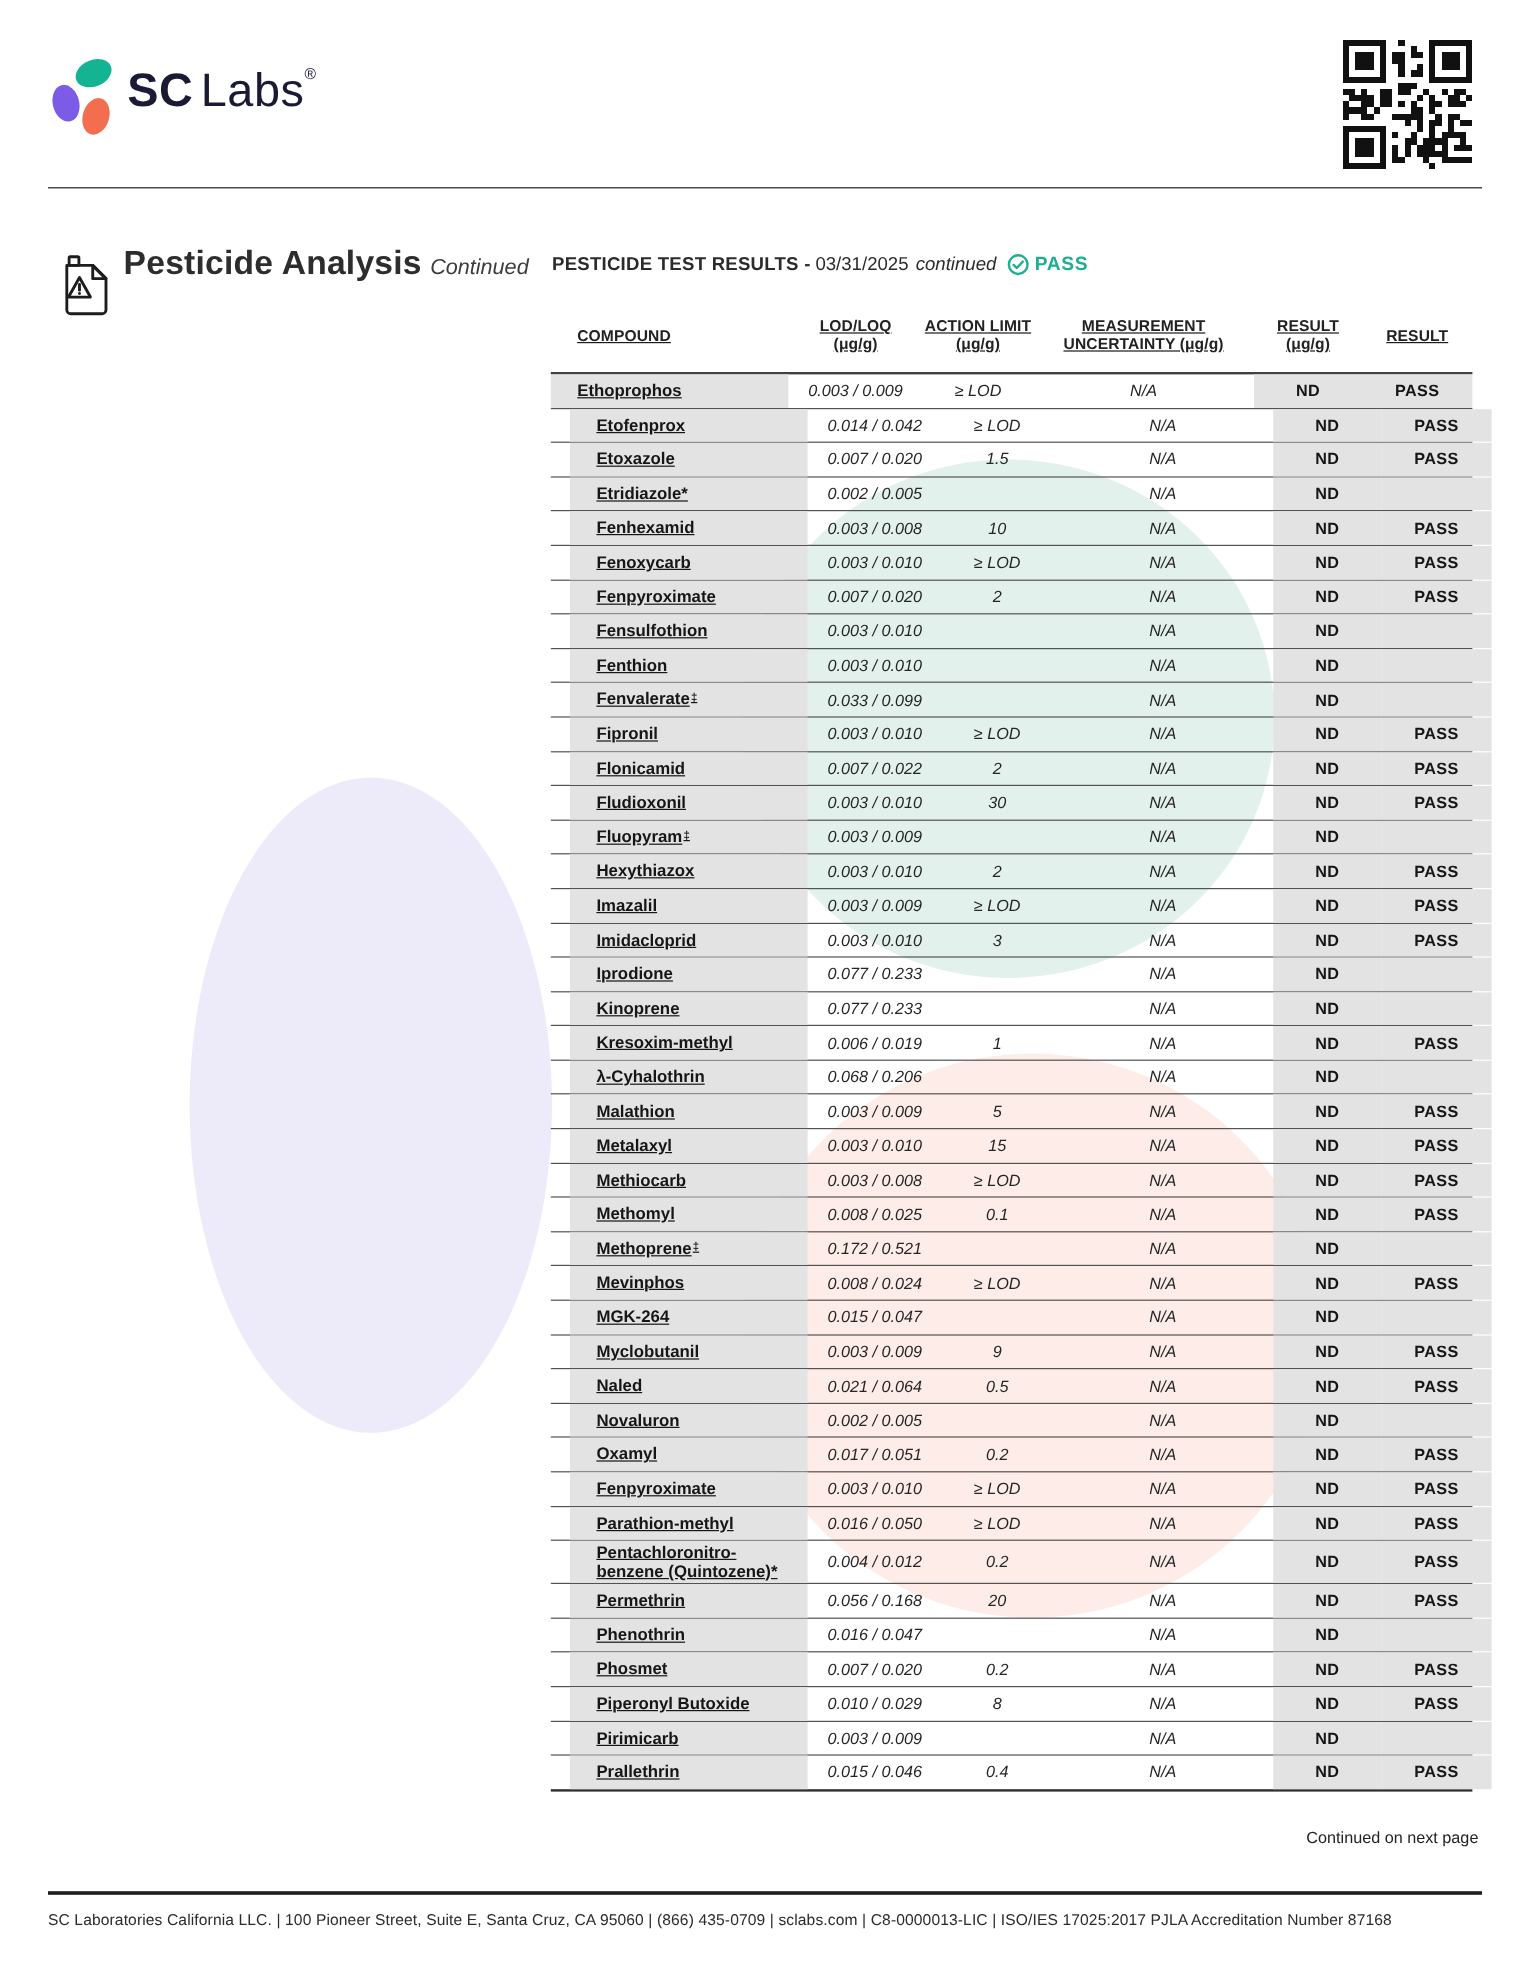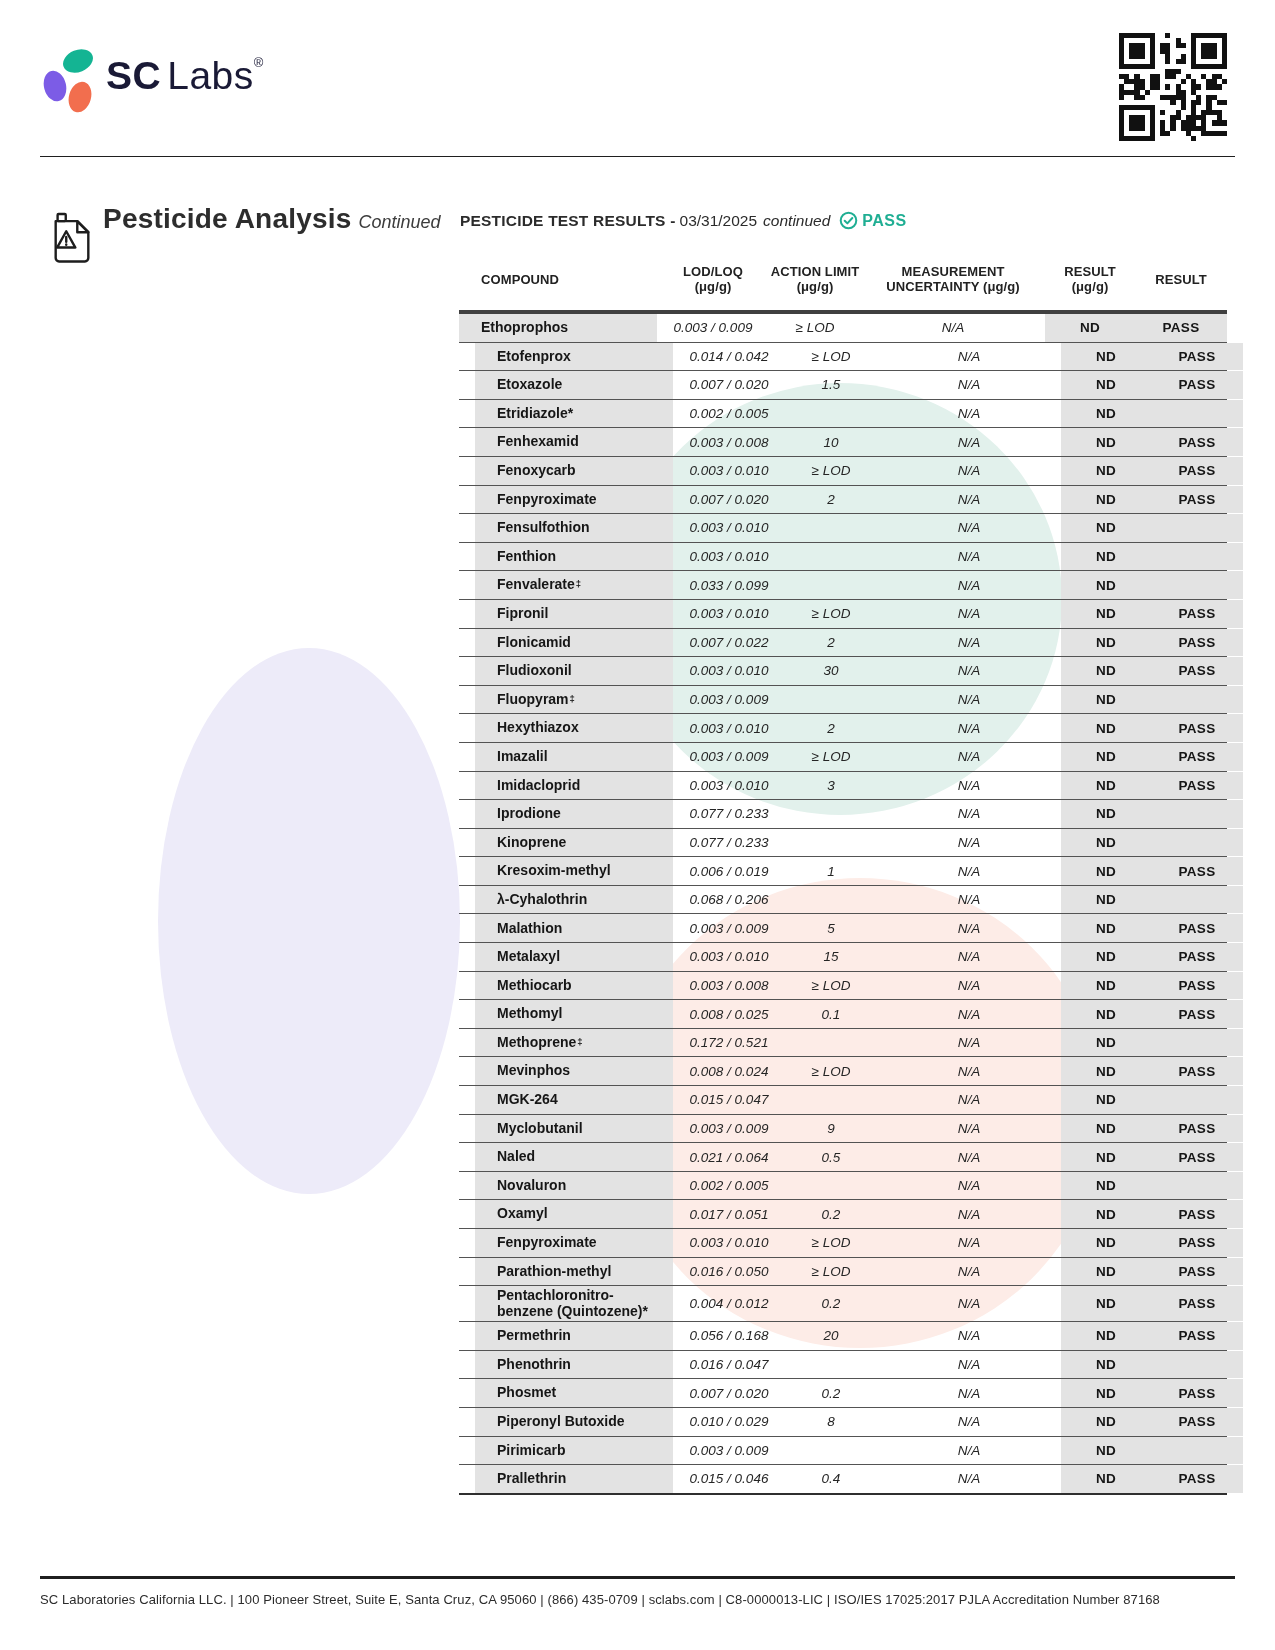--- a/index.html
+++ b/index.html
@@ -39,30 +39,30 @@
   .results-line { position:absolute; left:460px; top:211px; z-index:2; font-size:15.5px; color:#2b2b2b; white-space:nowrap; display:flex; align-items:center; }
   .results-line .lbl  { font-weight:800; letter-spacing:.2px; }
   .results-line .dt   { margin-left:4px; }
   .results-line .cnt  { margin-left:6px; font-style:italic; }
   .results-line .chk  { margin-left:9px; display:inline-flex; }
   .results-line .pass { margin-left:4px; font-weight:800; color:#1fae93; font-size:16px; letter-spacing:.5px; }
 
   
   .ptable { position:absolute; left:459px; top:248px; width:768px; z-index:1; }
   .grid-row { display:grid; grid-template-columns:198px 112px 92px 184px 90px 92px; }
-  .thead { border-bottom:4px solid #404040; }
+  .thead { border-bottom:2px solid #404040;text-decoration:underline; }
   .th { min-height:62px; display:flex; flex-direction:column; justify-content:center; align-items:center; text-align:center;
         font-size:13px; font-weight:800; color:#222; line-height:15px; letter-spacing:.1px; }
   .th.left { align-items:flex-start; padding-left:22px; text-align:left; }
 
   .tbody { border-bottom:2.5px solid #2f2f2f; }
   .row + .row { border-top:1.5px solid #535353;padding-left:16px; }
   .cell { min-height:27.6px; display:flex; align-items:center; justify-content:center; font-size:13.5px; }
   .c-compound { justify-content:flex-start; padding:2px 6px 2px 22px; background:#e3e3e3;
-                font-weight:700; color:#161616; font-size:14px; line-height:15.5px; }
+                font-weight:700; color:#161616; font-size:14px; line-height:15.5px;text-decoration:underline; }
   .c-compound .c-name { white-space:pre-line; }
   .c-compound sup { font-size:9.5px; line-height:0; margin-left:1px; transform:translateY(-1px); }
   .c-lod, .c-act, .c-unc { font-style:italic; color:#252525; background:transparent; }
   .c-res, .c-status { background:#e3e3e3; font-weight:800; color:#161616; letter-spacing:.3px; }
 
   .continued-note { position:absolute; left:459px; top:1524px; width:773px; text-align:right; font-size:13.5px; color:#222; z-index:2; }
 
   
   .rule-bottom { position:absolute; left:40px; top:1576px; width:1195px; height:0; border-top:3px solid #1f1f1f; z-index:2; }
   .foot1 { position:absolute; left:40px; top:1592px; width:1195px; font-size:13px; color:#2b2b2b; letter-spacing:.1px; white-space:nowrap; z-index:2; }
@@ -758,17 +758,18 @@
           </div>
       <div class="cell c-lod">0.015 / 0.046</div>
       <div class="cell c-act">0.4</div>
       <div class="cell c-unc">N/A</div>
       <div class="cell c-res">ND</div>
       <div class="cell c-status">PASS</div>
     </div>
   </div>
   </div>
 
+  <div class="continued-note">Continued on next page</div>
 
   <div class="rule-bottom"></div>
   <div class="foot1">SC Laboratories California LLC. | 100 Pioneer Street, Suite E, Santa Cruz, CA 95060 | (866) 435-0709 | sclabs.com | C8-0000013-LIC | ISO/IES 17025:2017 PJLA Accreditation Number 87168</div>
 
 </div>
 
 </body></html>

